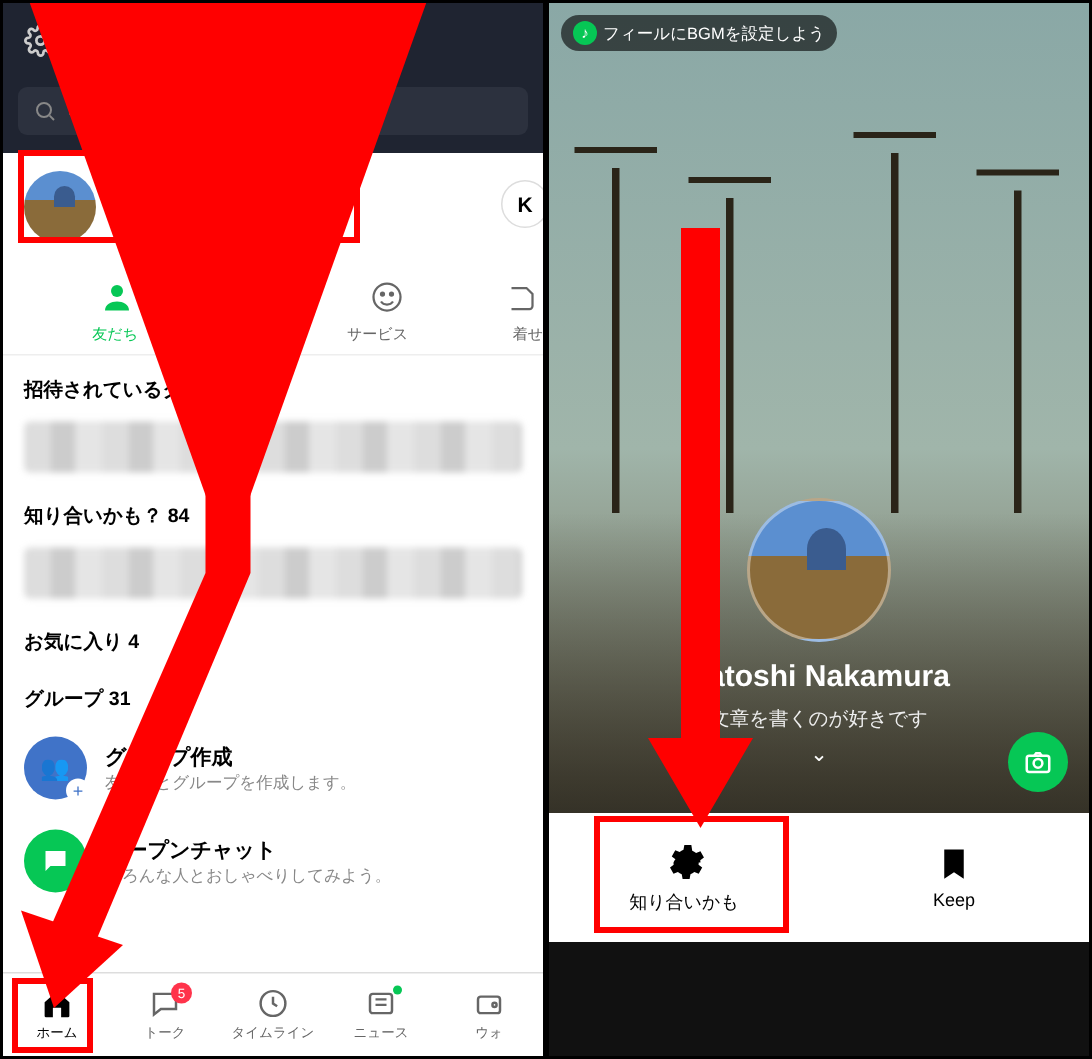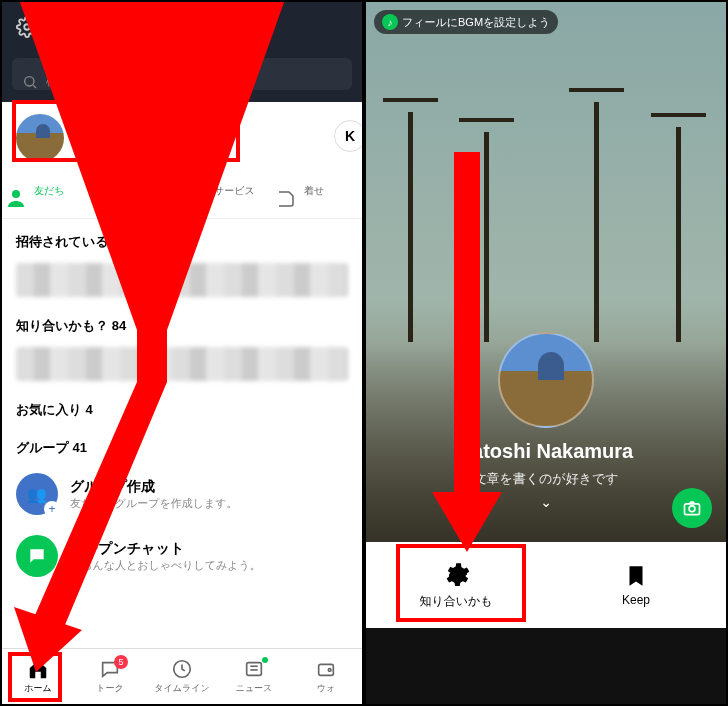--- a/index.html
+++ b/index.html
@@ -6,30 +6,30 @@
 body { width: 728px; height: 706px; background: #fff; display: flex; overflow: hidden; position: relative; }
 .screen { height: 706px; border: 2px solid #000; position: relative; overflow: hidden; }
 .screen-left { width: 364px; background: #fff; }
 .screen-right { width: 364px; background: #111; }
 
 
 .l-header { background: #1f2431; color: #fff; height: 50px; display: flex; align-items: center; justify-content: center; position: relative; }
 .l-header .gear { position: absolute; left: 14px; }
 .l-title { font-size: 17px; font-weight: 600; }
 .l-search { background: #1f2431; padding: 6px 10px 12px; }
-.l-search-box { background: #2c313e; border-radius: 6px; height: 32px; display: flex; align-items: flex-end; padding: 0 10px; color: #888; font-size: 14px; gap: 8px; }
+.l-search-box { background: #2c313e; border-radius: 6px; height: 32px; display: flex; align-items: center; padding: 0 10px; color: #888; font-size: 14px; gap: 8px; }
 .l-profile { padding: 12px 14px; display: flex; align-items: center; gap: 12px; position: relative; }
 .l-avatar { width: 48px; height: 48px; border-radius: 50%; background: linear-gradient(#5b8fd0 40%, #8a6b3a 40%); position: relative; overflow: hidden; }
 .l-avatar::after { content:""; position:absolute; left:20px; top:10px; width:14px; height:14px; background:#3a5c8f; border-radius:50% 50% 0 0; }
 .l-ptext { flex: 1; }
 .l-pname { font-size: 16px; font-weight: 600; }
 .l-pbio { font-size: 12px; color: #555; margin-top: 2px; }
 .l-k { position: absolute; right: -4px; top: 18px; width: 32px; height: 32px; border-radius: 50%; background:#fff; border:1px solid #ddd; display:flex; align-items:center; justify-content:center; font-size:14px; font-weight:600; }
 .l-catrow { display: flex; border-bottom: 1px solid #eee; padding: 10px 0 6px; }
-.l-cat { flex: 1; display: flex; flex-direction: row; align-items: flex-start; gap: 4px; font-size: 10px; color: #666; }
+.l-cat { flex: 1; display: flex; flex-direction: column; align-items: flex-end; gap: 4px; font-size: 10px; color: #666; }
 .l-cat.active { color: #06c755; }
 .l-caticon { width: 28px; height: 28px; display:flex; align-items:center; justify-content:center; }
 .l-section { padding: 14px 14px 6px; font-size: 13px; font-weight: 600; }
 .l-row { padding: 6px 14px; display:flex; align-items:center; gap: 6px; }
 .l-blur { height: 34px; background: repeating-linear-gradient(90deg, #ddd 0 18px, #ccc 18px 34px, #e5e5e5 34px 52px); border-radius:4px; filter: blur(2px); flex:1; }
 .l-item { display:flex; align-items:center; gap:12px; padding: 10px 14px; }
 .l-itemicon { width: 42px; height: 42px; border-radius: 50%; display:flex; align-items:center; justify-content:center; }
 .l-itemicon.blue { background:#4073c8; color:#fff; font-size:18px; }
 .l-itemicon.blue::before{ content:"👥"; font-size:16px; }
 .l-itemicon.green { background:#06c755; color:#fff; }
@@ -140,21 +140,21 @@
   <div class="l-row">
       <div class="l-blur"></div>
     </div>
 
   <div class="l-section">知り合いかも？ 84</div>
   <div class="l-row">
       <div class="l-blur"></div>
     </div>
 
   <div class="l-section">お気に入り 4</div>
-  <div class="l-section">グループ 41</div>
+  <div class="l-section">グループ 31</div>
 
   <div class="l-item">
     <div class="l-itemicon blue" style="position:relative;">
         <span style="position:absolute;right:-2px;bottom:-2px;background:#fff;color:#4073c8;border-radius:50%;width:16px;height:16px;font-size:12px;display:flex;align-items:center;justify-content:center;">+</span>
       </div>
     <div>
       <div class="l-itemname">グループ作成</div>
       <div class="l-itemdesc">友だちとグループを作成します。</div>
     </div>
   </div>

